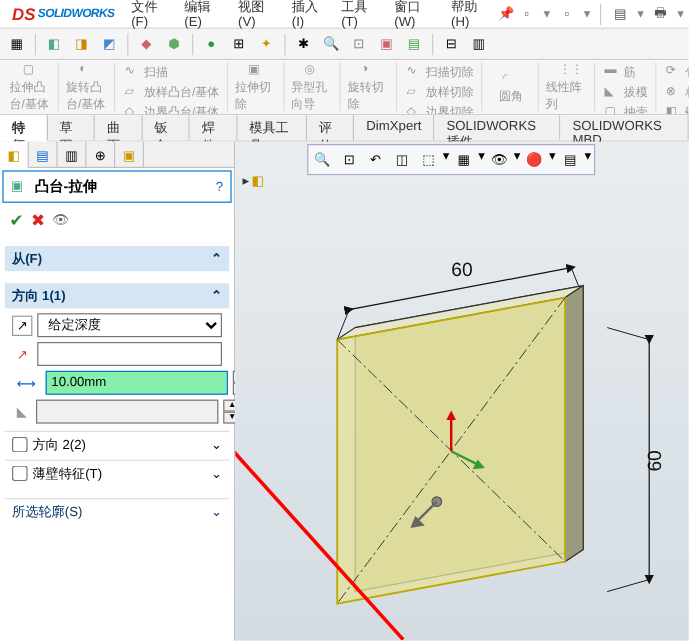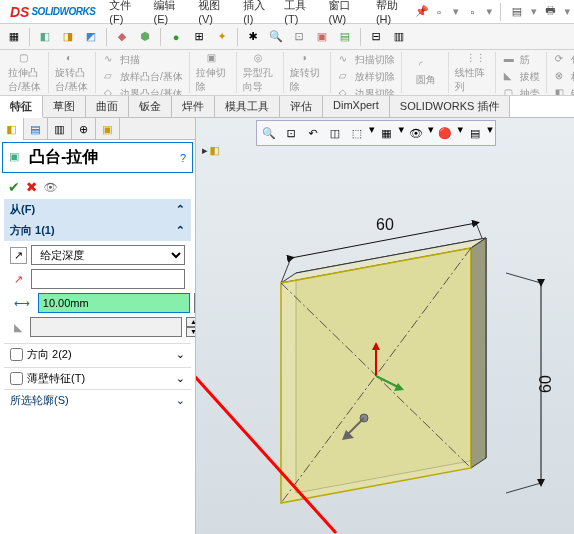--- a/index.html
+++ b/index.html
@@ -35,25 +35,25 @@
   
   .main { display: flex; height: calc(100% - 118px); }
   
   
   .panel { width: 196px; background: #fff; border-right: 1px solid #c0c0c0; display: flex; flex-direction: column; }
   .panel-tabs { display: flex; height: 22px; background: #f0f0f0; border-bottom: 1px solid #c0c0c0; }
   .panel-tab { width: 24px; height: 22px; display: flex; align-items: center; justify-content: center; border-right: 1px solid #c0c0c0; cursor: pointer; }
   .panel-tab.active { background: #fff; }
   .panel-header { display: flex; align-items: center; padding: 4px 6px; border: 1px solid #0078d7; background: #fff; margin: 2px; }
   .panel-header .ico { width: 16px; height: 16px; margin-right: 4px; }
-  .panel-title { font-weight: bold; flex: 1; font-size: 16px; }
+  .panel-title { font-weight: bold; flex: 1; font-size: 12px; }
   .panel-actions { display: flex; gap: 6px; padding: 4px 8px; align-items: center; }
   .panel-body { flex: 1; overflow-y: auto; padding: 0 4px; }
   
-  .section-hdr { background: #d6e5f3; padding: 3px 6px; margin-top: 0; font-size: 11px; color: #003366; display: flex; align-items: center; justify-content: space-between; cursor: pointer; font-weight: bold; }
+  .section-hdr { background: #d6e5f3; padding: 3px 6px; margin-top: 10px; font-size: 11px; color: #003366; display: flex; align-items: center; justify-content: space-between; cursor: pointer; font-weight: bold; }
   .section-body { padding: 4px 6px; display: flex; flex-direction: column; gap: 4px; }
   .row { display: flex; align-items: center; gap: 4px; }
   select, input[type=text] { font-size: 11px; padding: 2px 4px; border: 1px solid #767676; background: #fff; }
   .combo { flex: 1; height: 20px; }
   .spin-input { flex: 1; height: 20px; }
   .spin-input.highlight { background: #86efac; border-color: #0078d7; }
   .spin-btns { display: flex; flex-direction: column; }
   .spin-btn { width: 14px; height: 10px; font-size: 7px; line-height: 8px; text-align: center; border: 1px solid #767676; background: #efefef; cursor: pointer; }
   .checkbox-row { display: flex; align-items: center; gap: 4px; padding: 2px 0; color: #666; }
   .collapsed-section { background: #fff; padding: 3px 6px; margin-top: 2px; border-top: 1px solid #ddd; display: flex; align-items: center; gap: 4px; cursor: pointer; }
@@ -226,20 +226,21 @@
 <div class="tabs">
   <div class="tab active">特征</div>
   <div class="tab">草图</div>
   <div class="tab">曲面</div>
   <div class="tab">钣金</div>
   <div class="tab">焊件</div>
   <div class="tab">模具工具</div>
   <div class="tab">评估</div>
   <div class="tab">DimXpert</div>
   <div class="tab">SOLIDWORKS 插件</div>
+  <div class="tab">SOLIDWORKS MBD</div>
 </div>
 
 <div class="main">
 
   <div class="panel">
     <div class="panel-tabs">
       <div class="panel-tab active">
           <span style="color:#c90">◧</span>
         </div>
       <div class="panel-tab">

